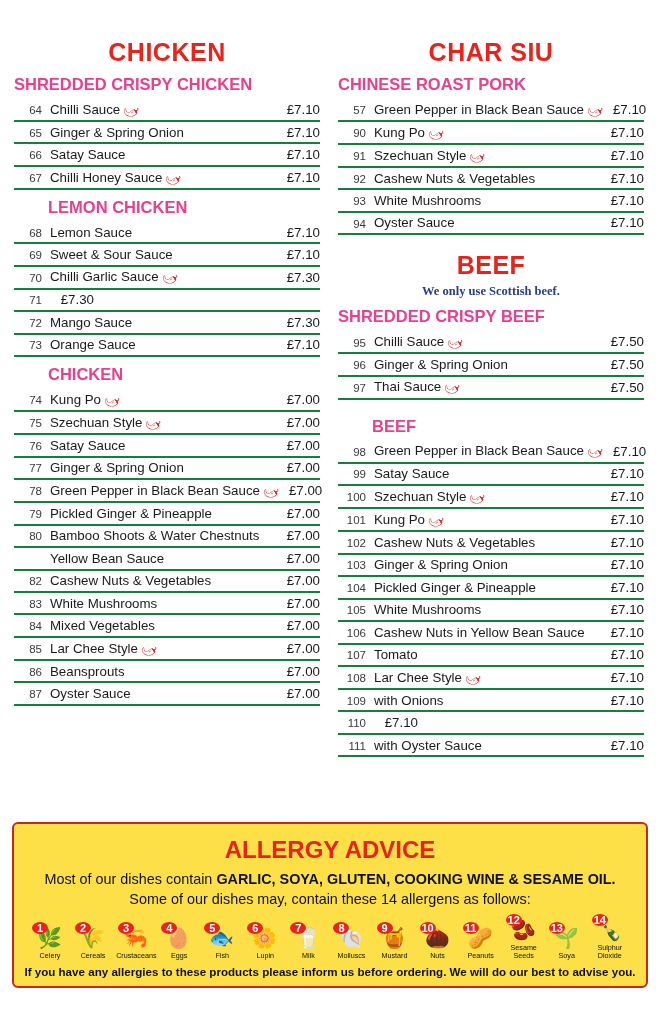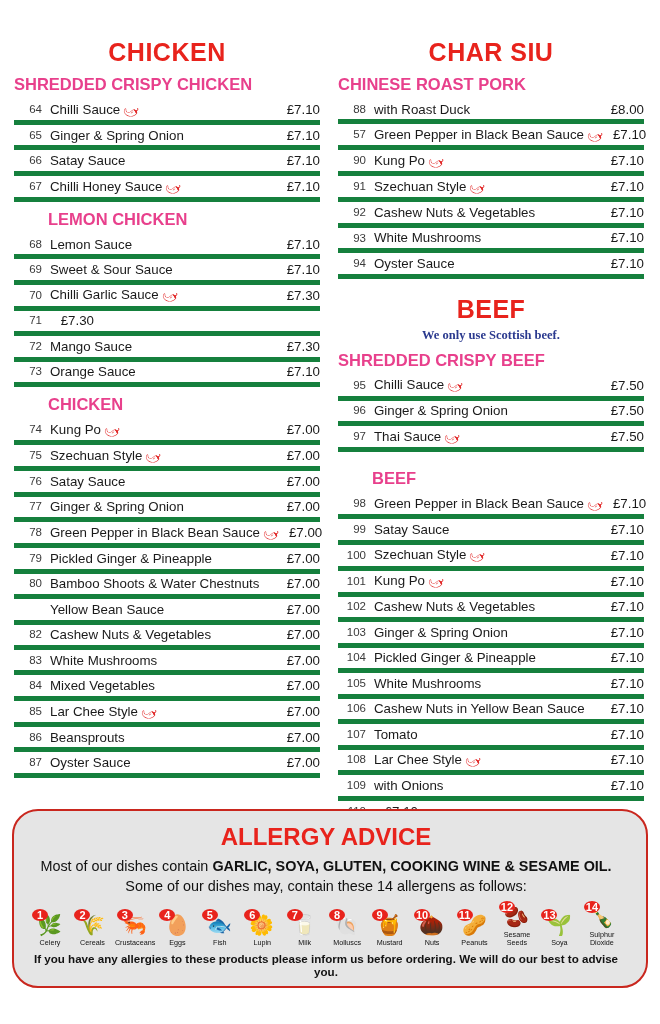--- a/index.html
+++ b/index.html
@@ -60,25 +60,25 @@
   }
 
   
   ul.items {
     list-style: none;
     margin: 0;
     padding: 0;
   }
   li.item {
     display: flex;
-    align-items: center;
+    align-items: flex-end;
     font-size: 13.3px;
     color: #1a1a1a;
     padding: 2.6px 0 2.6px 0;
-    border-bottom: 5px solid #15803d;
+    border-bottom: 2px solid #15803d;
     line-height: 1.15;
   }
   .num {
     width: 28px;
     flex: 0 0 28px;
     text-align: right;
     padding-right: 8px;
     font-size: 11.5px;
     color: #3a3a3a;
   }
@@ -103,23 +103,23 @@
     top: 1px;
   }
 
   
   .allergy {
     position: absolute;
     left: 12px;
     right: 12px;
     bottom: 36px;
     border: 2.5px solid #c9271e;
-    border-radius: 26px;
-    background: #e5e5e5;
-    padding: 10px 18px 8px 10px;
+    border-radius: 6px;
+    background: #fde047;
+    padding: 10px 10px 8px 10px;
     box-sizing: border-box;
   }
   .allergy-title {
     text-align: center;
     color: #e8231c;
     font-size: 24px;
     font-weight: bold;
     margin: 2px 0 6px 0;
   }
   .allergy-line {
@@ -316,25 +316,20 @@
           </ul>
         </div>
     </div>
 
     <div class="col">
       <div id="right-sections">
           <div class="section-title">CHAR SIU</div>
           <div class="sub-pink center">CHINESE ROAST PORK</div>
           <ul class="items">
             <li class="item">
-              <span class="num">88</span>
-              <span class="name"><span>with Roast Duck</span></span>
-              <span class="price">£8.00</span>
-            </li>
-            <li class="item">
               <span class="num">57</span>
               <span class="name"><span>Green Pepper in Black Bean Sauce</span><span class="chilli">🌶</span></span>
               <span class="price">£7.10</span>
             </li>
             <li class="item">
               <span class="num">90</span>
               <span class="name"><span>Kung Po</span><span class="chilli">🌶</span></span>
               <span class="price">£7.10</span>
             </li>
             <li class="item">

